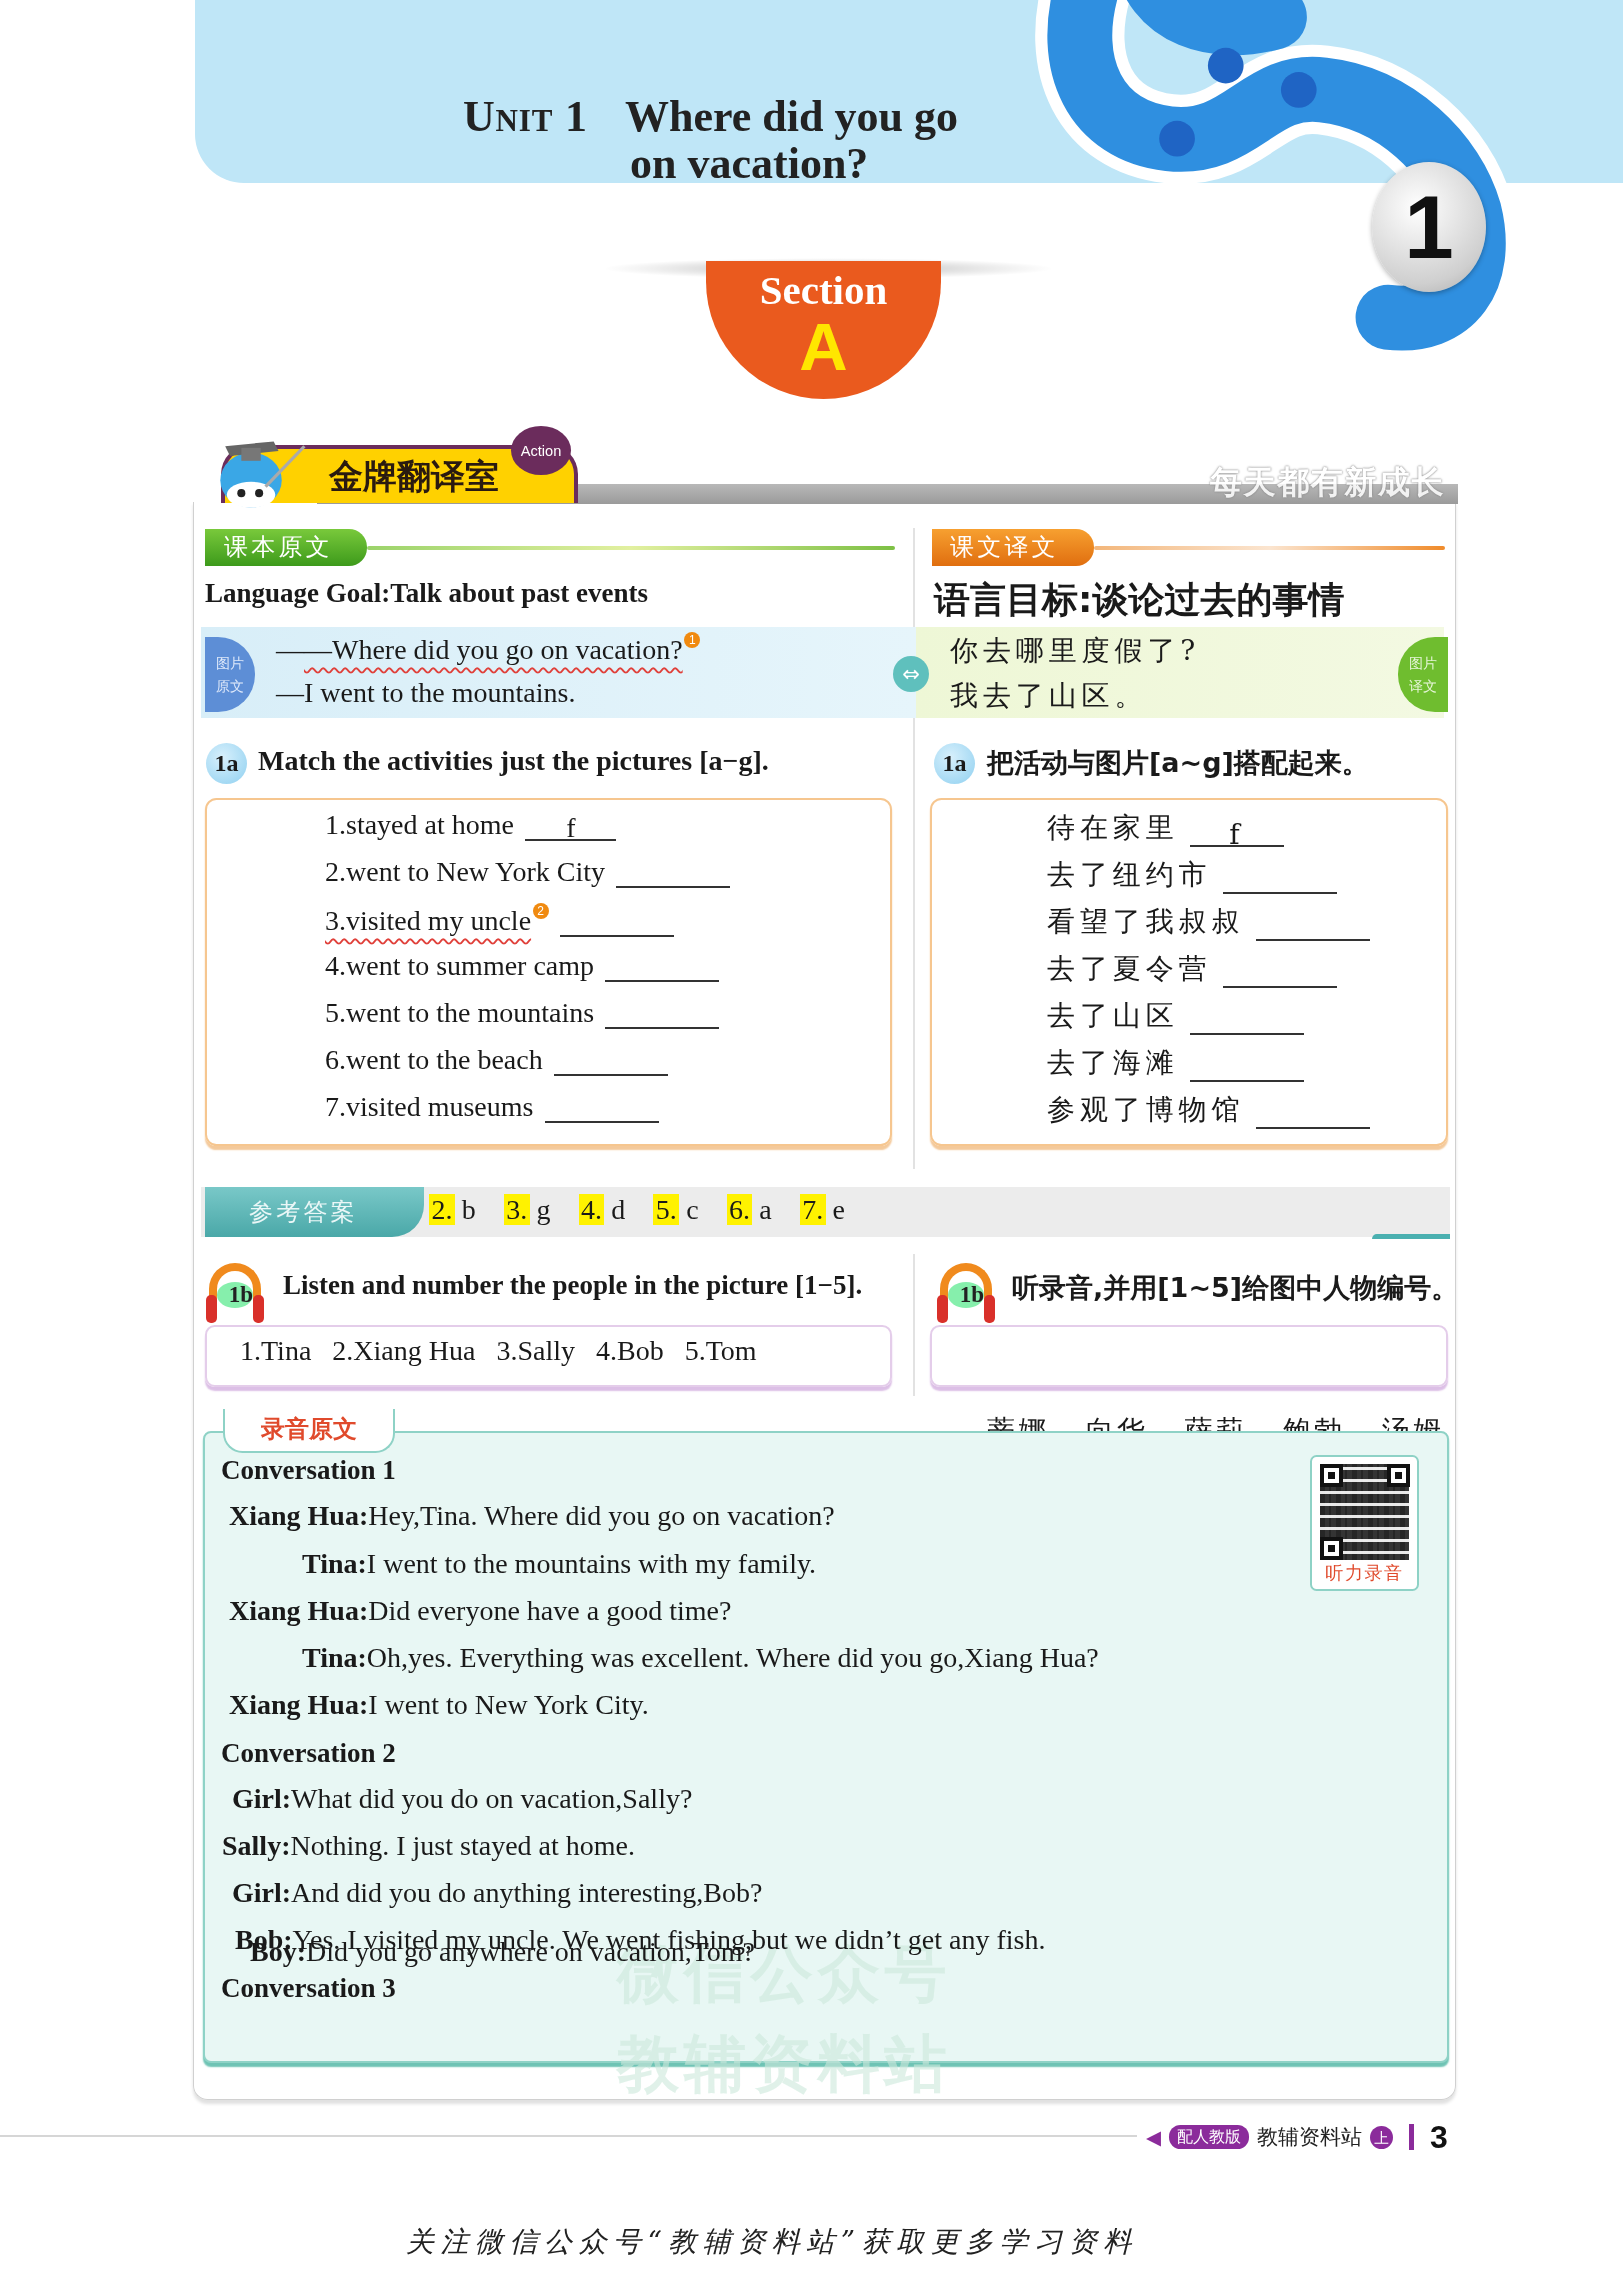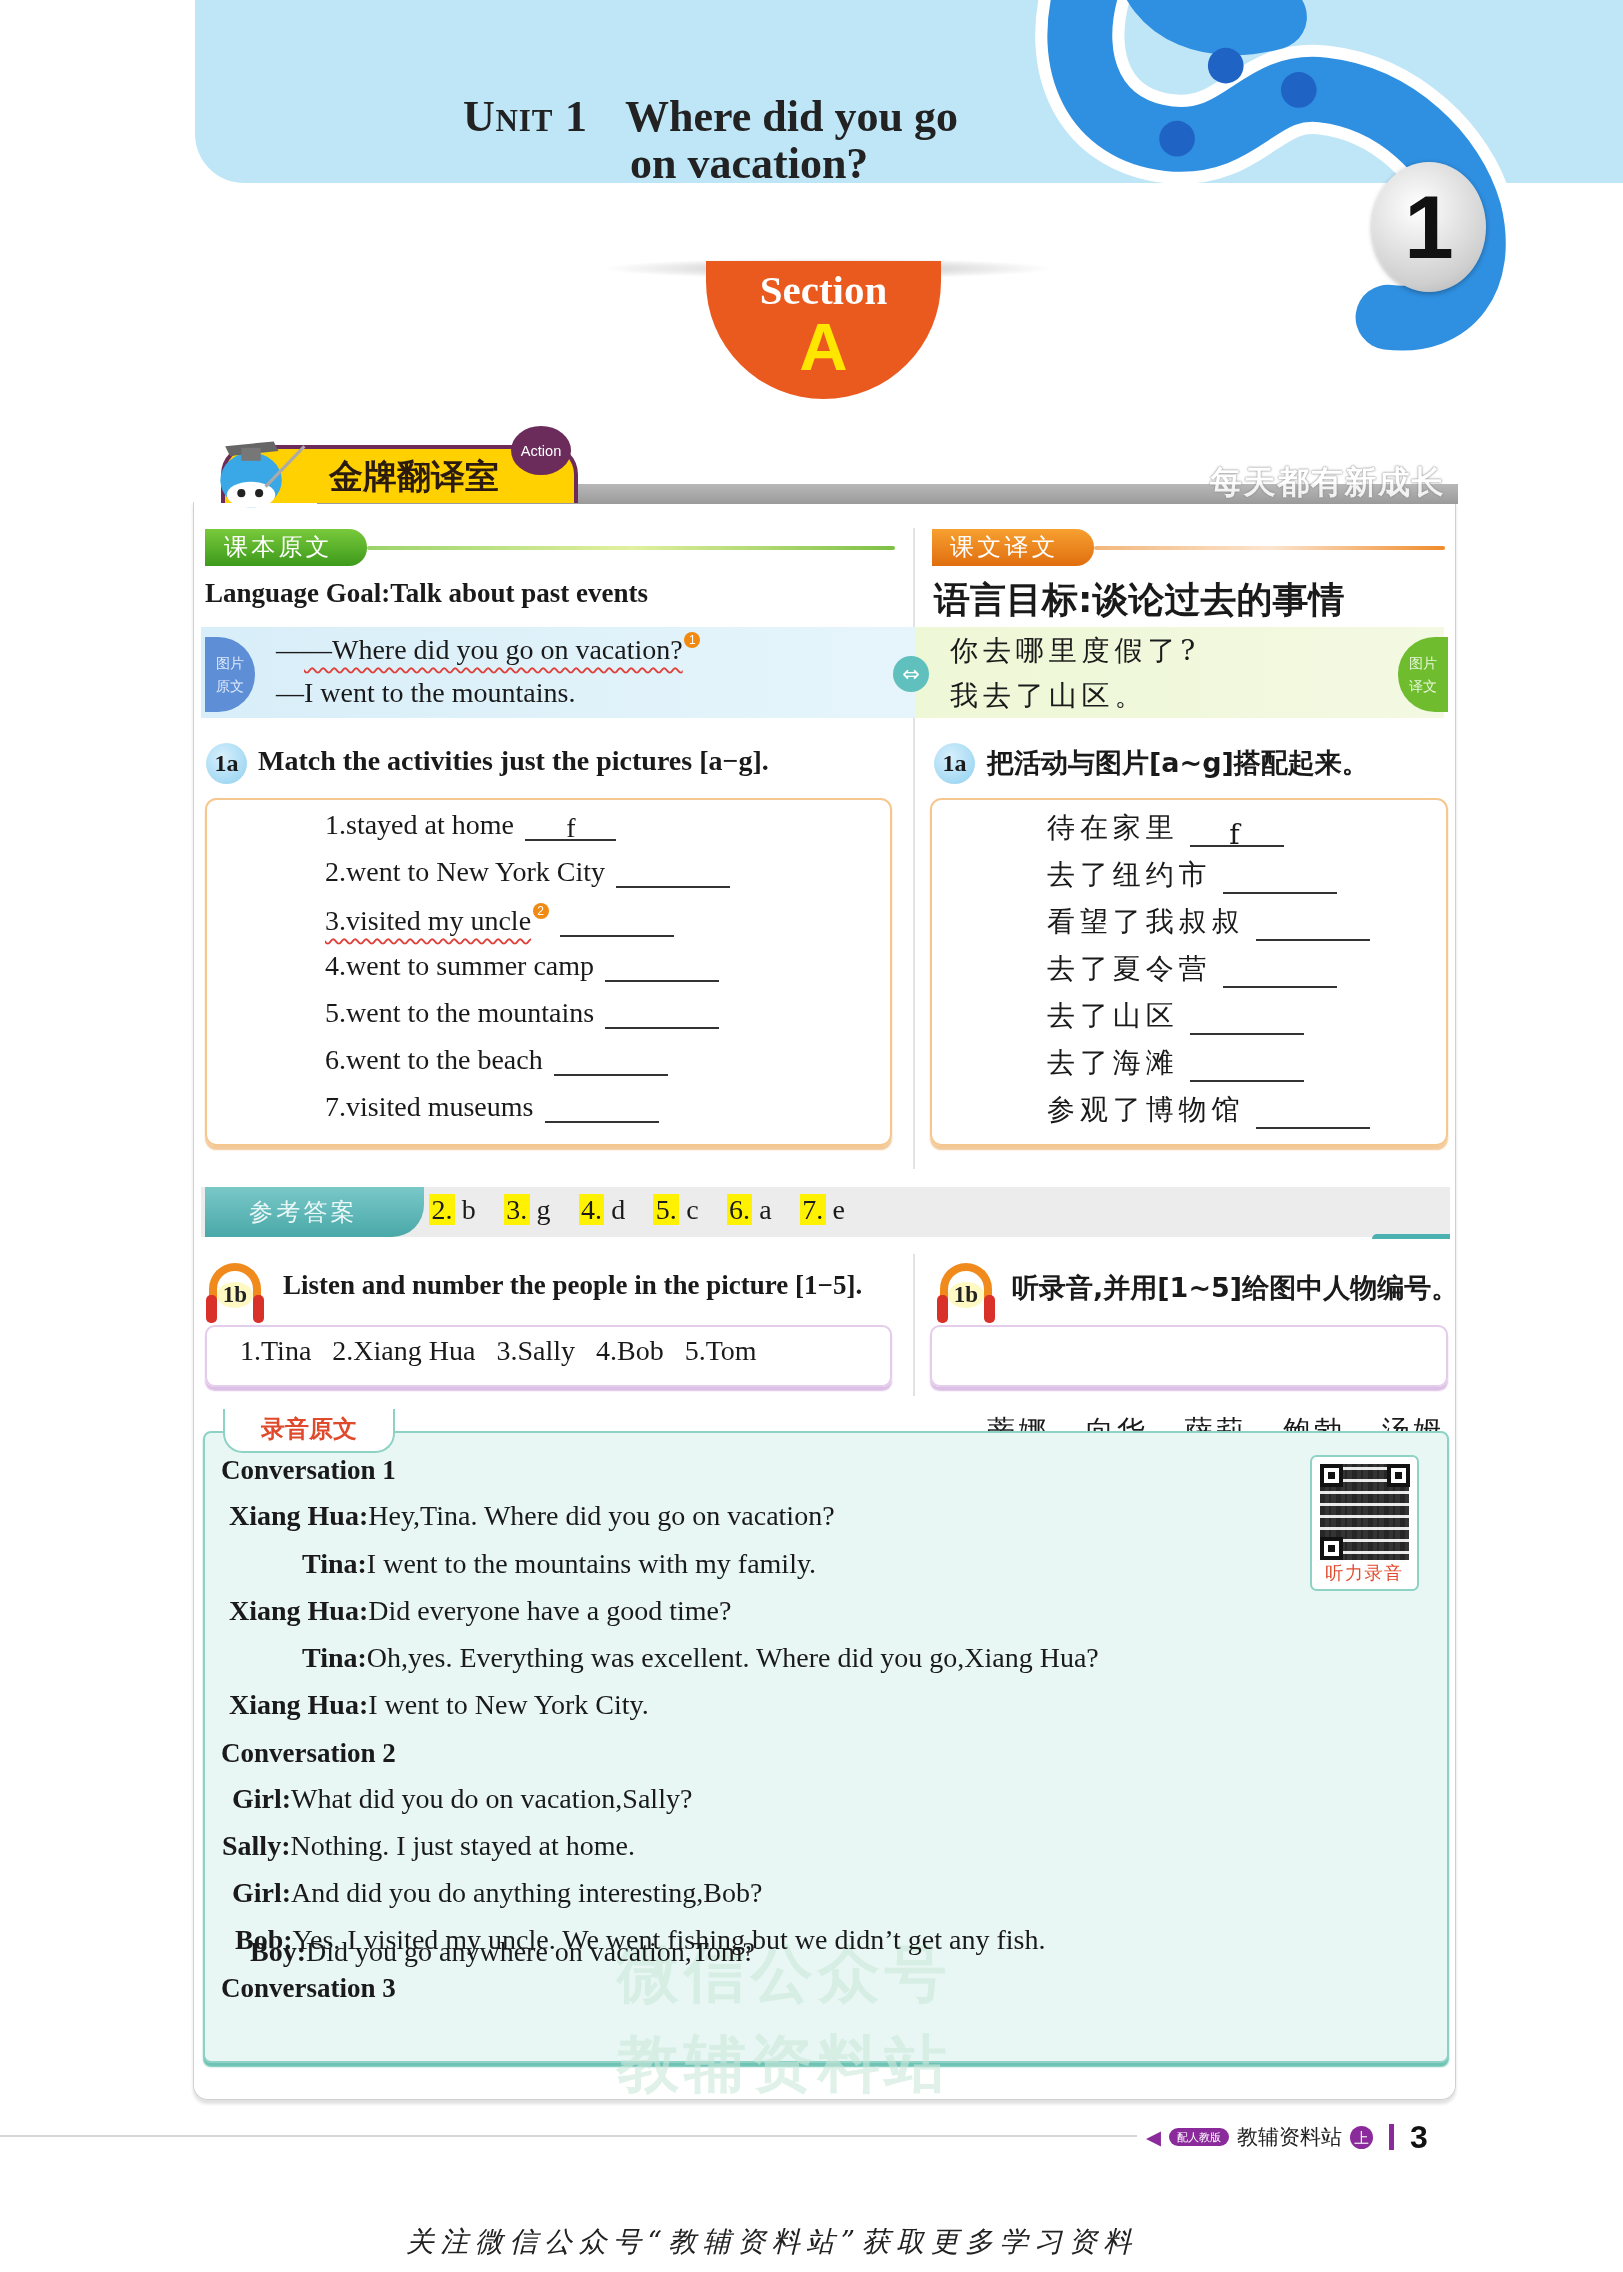--- a/index.html
+++ b/index.html
@@ -88,22 +88,22 @@
     border-radius: 0 0 32px 0; color: #eaf7f7; font-family: "DejaVu Sans", sans-serif; font-size: 24px; line-height: 50px; padding-left: 44px; letter-spacing: 3.2px; }
   .ans-list { position: absolute; left: 429px; top: 1194px; font-size: 28px; white-space: nowrap; }
   .ans-item { margin-right: 21px; }
   .ans-num { background: #fff200; padding: 0 2.4px; }
   .ans-accent { position: absolute; left: 1372px; top: 1234px; width: 78px; height: 4.9px; background: #4ab0b0; border-radius: 4.9px 0 0 0; }
 
   
   .headphones { position: absolute; width: 52px; height: 55px; border: 8px solid #f08a1d; border-bottom: none; border-radius: 26px 26px 0 0; }
   .headphones .cup-l, .headphones .cup-r { position: absolute; top: 24px; width: 11.4px; height: 28px; background: #d9302a; border-radius: 4.9px; }
   .headphones .cup-l { left: -11.4px; } .headphones .cup-r { right: -11.4px; }
-  .headphones .lbl { position: absolute; left: 0; top: 11.4px; width: 36px; text-align: center; font-size: 23px; font-weight: bold; color: #222;
-    background: #fef9c3; border-radius: 50%; }
+  .headphones .lbl { position: absolute; left: 0; top: 11.4px; width: 36px; text-align: right; font-size: 23px; font-weight: bold; color: #222;
+    background: #86efac; border-radius: 50%; }
   .names-box { position: absolute; border: 2.4px solid #e4cdea; border-radius: 9.7px; box-shadow: 0 4px 1.6px #dcbfe6; }
 
   
   .tr-box { position: absolute; left: 203px; top: 1431px; width: 1246px; height: 632px; background: #e8f7f4;
     border: 2.4px solid #8ed2c6; border-radius: 8px; box-shadow: 0 3.2px 1.6px #6ec3b4; }
   .tr-tag { position: absolute; left: 223px; top: 1409px; width: 172px; height: 44px; background: #fff; border: 2.4px solid #8ed2c6; border-top: none;
     border-radius: 0 0 19.5px 19.5px; color: #e04a2c; font-family: "DejaVu Sans", sans-serif; font-weight: bold; font-size: 24px; text-align: center; line-height: 41px; }
   .tr-line { position: absolute; font-size: 28px; white-space: nowrap; }
   .tr-line b { font-weight: bold; }
   .conv-title { position: absolute; font-size: 27px; font-weight: bold; }
@@ -117,21 +117,21 @@
     background: repeating-linear-gradient(0deg, transparent 0 5.7px, rgba(255,255,255,.9) 5.7px 9px, transparent 9px 12px); }
   .qr .qr-corner { position: absolute; width: 23px; height: 23px; border: 4.9px solid #111; background: #fff; box-shadow: inset 0 0 0 4px #fff, inset 0 0 0 9.7px #111; z-index: 2; }
   .qr .qr-label { position: absolute; left: 0; top: 104px; width: 100%; text-align: center; color: #e04a2c; font-family: "DejaVu Sans", sans-serif; font-size: 18px; letter-spacing: 1.6px; }
 
   .watermark { position: absolute; font-family: "DejaVu Sans", sans-serif; font-weight: bold; color: #cde9dc; opacity: .6; font-size: 62px; letter-spacing: 4.9px; }
 
   
   .footer-line { position: absolute; left: 0; top: 2135px; width: 1137px; height: 1.6px; background: #d6d6d6; }
   .footer { position: absolute; left: 1146px; top: 2121px; height: 32px; display: flex; align-items: center; gap: 8px; white-space: nowrap; }
   .footer .f-arrow { color: #8b2b9b; font-size: 19.5px; font-family: "DejaVu Sans", sans-serif; }
-  .footer .f-pill { background: #8b2b9b; color: #fff; border-radius: 11.4px; font-size: 11px; padding: 1.6px 8px; font-family: "DejaVu Sans", sans-serif; }
+  .footer .f-pill { background: #8b2b9b; color: #fff; border-radius: 11.4px; font-size: 16px; padding: 1.6px 8px; font-family: "DejaVu Sans", sans-serif; }
   .footer .f-book { font-family: "DejaVu Sans", sans-serif; font-size: 21px; color: #222; }
   .footer .f-vol { display: inline-block; width: 23px; height: 23px; border-radius: 50%; background: #8b2b9b; color: #fff; font-size: 14.6px; text-align: center; line-height: 23px; font-family: "DejaVu Sans", sans-serif; }
   .footer .f-sep { width: 4.9px; height: 26px; background: #8b2b9b; margin: 0 8px; }
   .footer .f-page { font-family: "Liberation Sans", sans-serif; font-weight: bold; font-size: 32px; color: #111; }
   .promo { position: absolute; left: 406px; top: 2223px; font-family: "DejaVu Serif", serif; font-style: italic; font-size: 28px; color: #222; letter-spacing: 6.5px; white-space: nowrap; }
 </style>
 </head>
 <body>
 
 <div class="banner"></div>

